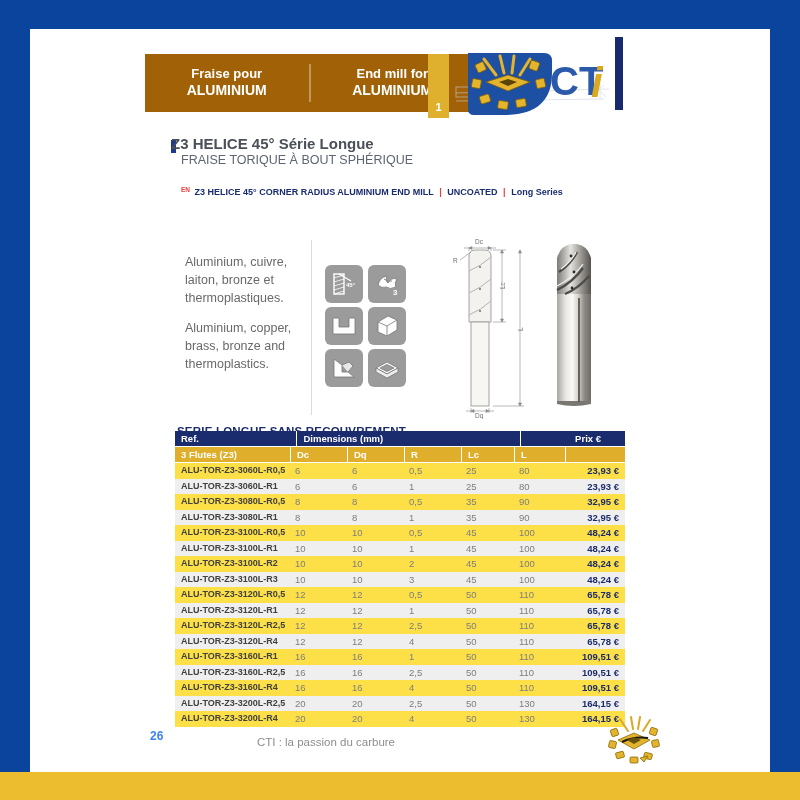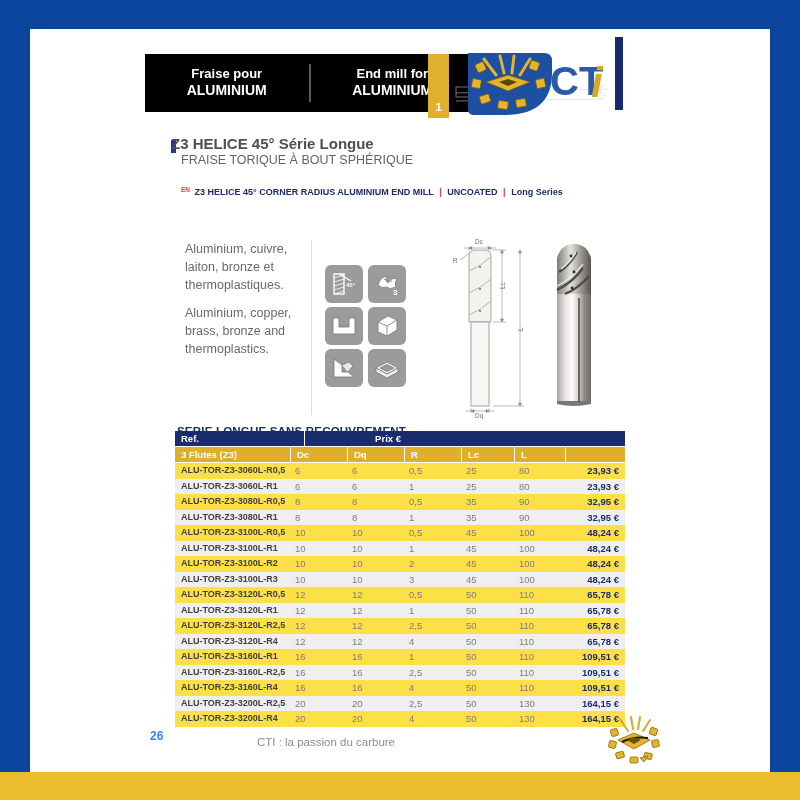--- a/index.html
+++ b/index.html
@@ -3,57 +3,57 @@
 <meta charset="utf-8">
 <style>
   html,body{margin:0;padding:0;}
   body{font-family:"Liberation Sans",sans-serif;}
   .stage{position:relative;width:800px;height:800px;background:#0a449c;overflow:hidden;}
   .page{position:absolute;left:30px;top:29px;width:740px;height:743px;background:#ffffff;}
   .gold-bar{position:absolute;left:0;bottom:0;width:800px;height:28px;background:#ecbe2f;z-index:5;}
   .abs{position:absolute;}
 
   
-  .banner{left:115px;top:25px;width:329px;height:58px;background:#000000;display:flex;}
+  .banner{left:115px;top:25px;width:329px;height:58px;background:#a16207;display:flex;}
   .banner-half{flex:1;display:flex;flex-direction:column;align-items:center;justify-content:center;color:#fff;line-height:1.25;}
   .banner-half .l1{font-size:13px;font-weight:bold;}
   .banner-half .l2{font-size:14px;font-weight:bold;}
   .banner-div{width:2px;background:rgba(255,255,255,.35);margin:10px 0;}
   .tab1{left:398px;top:25px;width:21px;height:64px;background:#dfb02d;display:flex;align-items:flex-end;justify-content:center;color:#fff;font-size:11px;font-weight:bold;padding-bottom:5px;box-sizing:border-box;}
   .stripe{left:585px;top:8px;width:8px;height:73px;background:#172a6e;}
   .logo{left:424px;top:20px;}
 
   
   .bullet{left:141px;top:111px;width:5px;height:13px;background:#1d3a8f;}
   .title-main{left:141px;top:106px;font-size:15px;font-weight:bold;color:#4b4f58;}
   .title-sub{left:151px;top:124px;font-size:12.5px;color:#5c6571;}
   .title-en{left:151px;top:157px;font-size:9px;font-weight:bold;color:#1b2c6e;}
   .en-tag{color:#e8403a;font-size:6.5px;vertical-align:3px;margin-right:2px;}
   .sep{color:#e8403a;padding:0 3px;}
 
   
   .materials{left:155px;top:212px;width:132px;font-size:12.5px;color:#696969;line-height:1.42;}
-  .materials p{margin:0 0 11px 0;}
+  .materials p{margin:13px 0 11px 0;}
   .vdiv{left:281px;top:211px;width:1px;height:175px;background:#dcdcdc;}
 
   
   .icons{left:295px;top:236px;display:grid;grid-template-columns:38px 38px;grid-auto-rows:38px;gap:4px 5px;}
   .tile{background:#9b9b9b;border-radius:6px;display:flex;align-items:center;justify-content:center;}
 
   
   .tbl-title{left:147px;top:384px;font-size:11.5px;font-weight:bold;color:#1b2c6e;letter-spacing:.2px;margin-top:12px;}
   .tbl{left:145px;top:402px;width:450px;font-size:9.5px;}
   .hrow{display:flex;height:15px;line-height:15px;color:#fff;font-weight:bold;font-size:9.5px;}
   .hrow.top{background:#1b2c6e;gap:14px;}
   .hrow.sub{background:#dfae2a;margin-top:1px;margin-bottom:1px;}
   .hcell{box-sizing:border-box;padding-left:6px;border-left:1px solid #fff;overflow:hidden;white-space:nowrap;}
   .hcell:first-child{border-left:none;}
   .h-ref{width:115px;}
   .h-dims{width:224px;}
-  .h-px{width:111px;text-align:right;padding-right:14px;}
+  .h-px{width:111px;text-align:right;padding-right:24px;}
   .c-ref{width:115px;}
   .c-d1,.c-d2,.c-d3{width:57px;}
   .c-d4{width:53px;}
   .c-d5{width:51px;}
   .c-px{width:60px;text-align:right;padding-right:6px;}
   .trow{display:flex;height:15.5px;line-height:15.5px;background:#fde047;}
   .trow.alt{background:#efefef;justify-content:center;}
   .cell{box-sizing:border-box;padding-left:5px;overflow:hidden;white-space:nowrap;color:#7d7d7d;}
   .cell.ref{padding-left:6px;font-weight:bold;color:#414141;font-size:9px;}
   .cell.price{font-weight:bold;color:#1b2c6e;padding-left:0;}
@@ -257,20 +257,21 @@
         <circle cx="36" cy="30" r="1.4" fill="#2c2b29"></circle>
         <circle cx="34" cy="46" r="1.4" fill="#2c2b29"></circle>
         <line x1="41" y1="56" x2="41" y2="160" stroke="#4e4c48" stroke-width="1.6"></line>
       </svg>
     </div>
 
     <div class="abs tbl-title">SERIE LONGUE SANS RECOUVREMENT</div>
     <div class="abs tbl">
       <div class="hrow top">
         <div class="hcell h-ref">Ref.</div>
+        <div class="hcell h-dims">Dimensions (mm)</div>
         <div class="hcell h-px">Prix €</div>
       </div>
       <div class="hrow sub">
         <div class="hcell c-ref">3 Flutes (Z3)</div>
         <div class="hcell c-d1">Dc</div>
         <div class="hcell c-d2">Dq</div>
         <div class="hcell c-d3">R</div>
         <div class="hcell c-d4">Lc</div>
         <div class="hcell c-d5">L</div>
         <div class="hcell c-px"></div>

